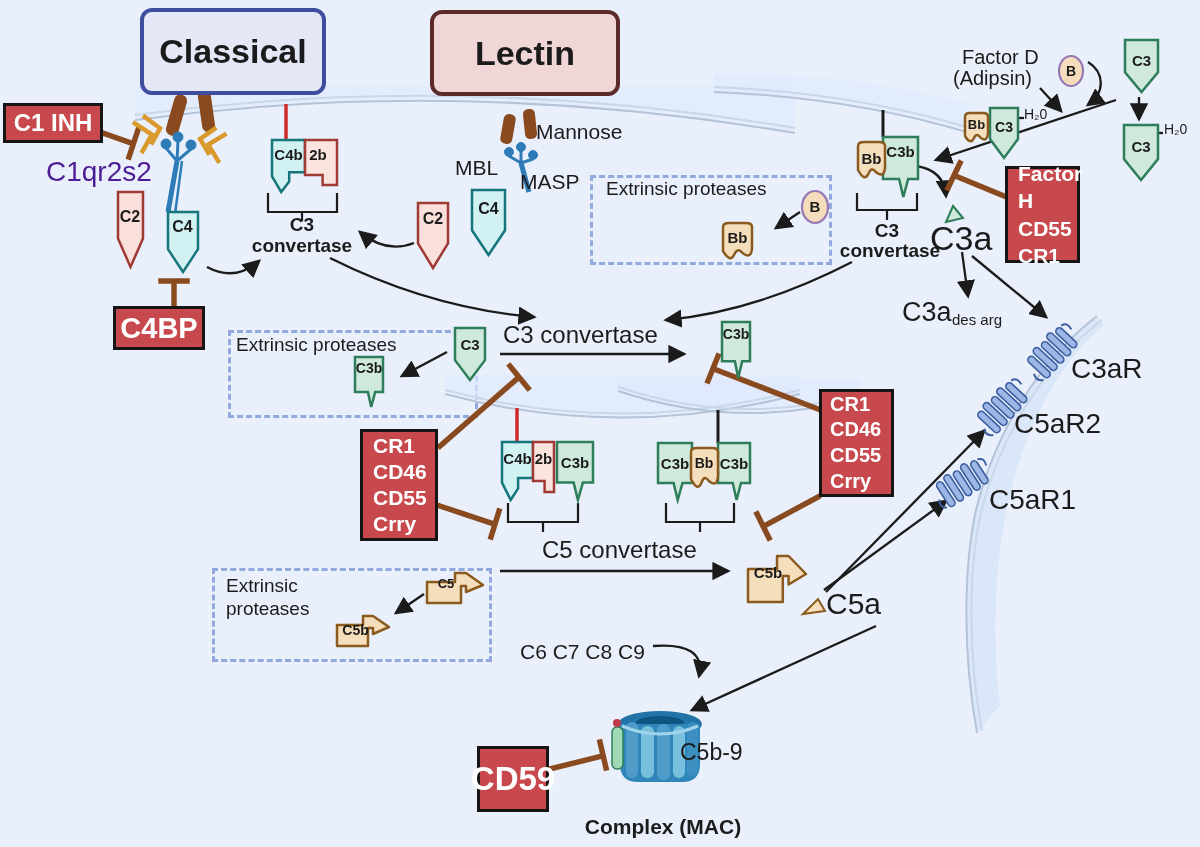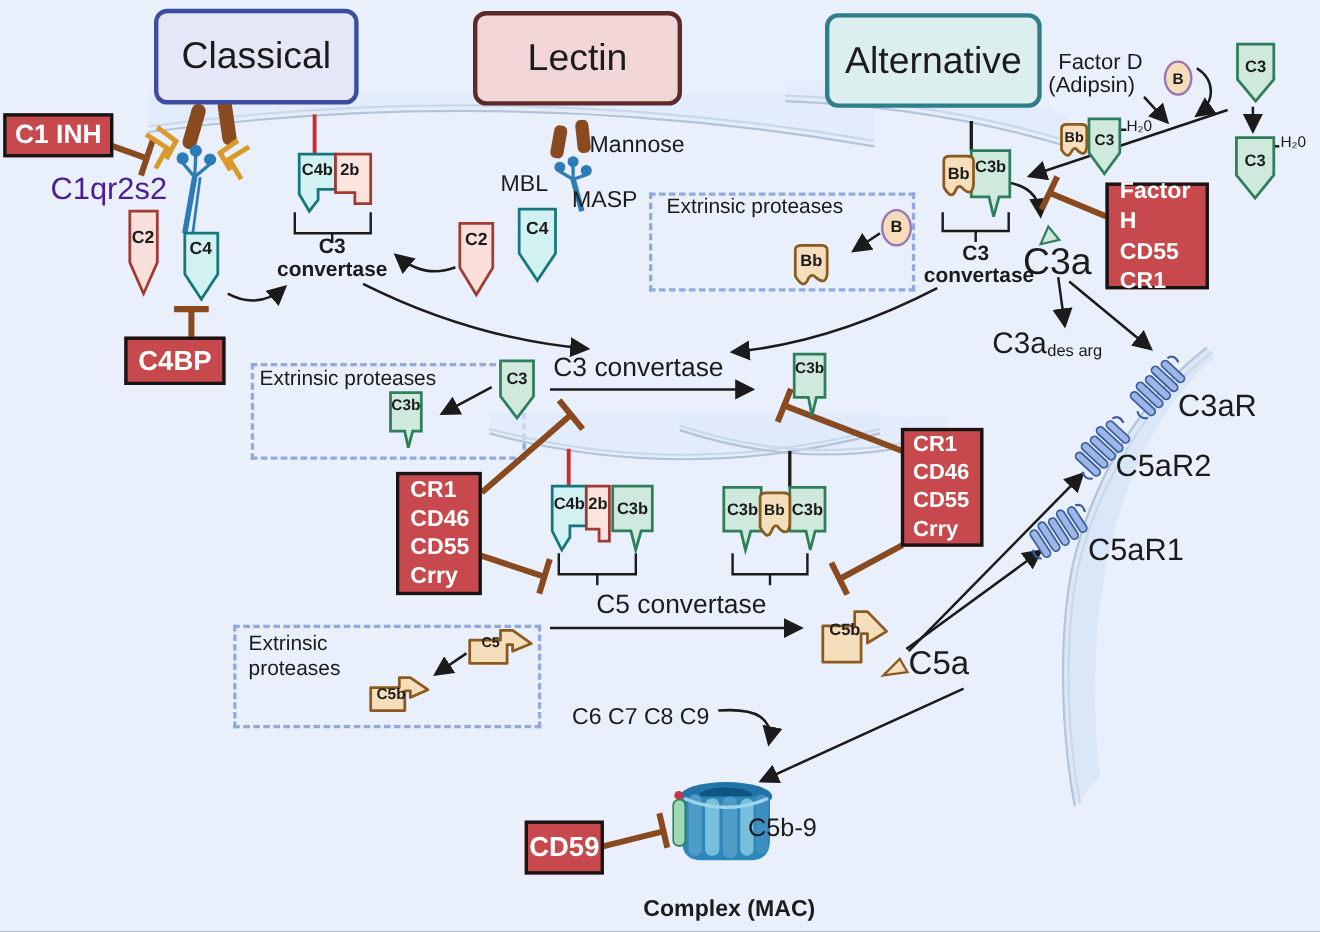--- a/index.html
+++ b/index.html
@@ -1,17 +1,17 @@
 <!DOCTYPE html>
 <html><head>
 <meta charset="utf-8">
 <style>
   html,body{margin:0;padding:0;background:#cfd8e4;font-family:"Liberation Sans",sans-serif;}
   #stage{position:relative;width:1200px;height:847px;background:#e9f0fb;overflow:hidden;outline:2px solid #1a1a1a;margin:0 auto;}
-  .hdr{position:absolute;border-radius:12px;font-weight:400;font-size:34px;color:#1b1b1b;
+  .hdr{position:absolute;border-radius:12px;font-weight:700;font-size:34px;color:#1b1b1b;
        display:flex;align-items:center;justify-content:center;z-index:3;}
   .rbx{position:absolute;background:#c8494d;border:3px solid #151515;color:#fff;font-weight:700;z-index:3;
        display:flex;flex-direction:column;justify-content:center;box-sizing:border-box;}
   .rbx.center{align-items:center;}
   .dbox{position:absolute;border:3px dashed #92a9de;z-index:1;box-sizing:border-box;}
   .lbl{position:absolute;font-weight:400;color:#1b1b1b;white-space:nowrap;line-height:1.12;z-index:4;}
   .blb{position:absolute;font-weight:700;color:#1b1b1b;text-align:center;white-space:nowrap;z-index:4;}
   svg#art{position:absolute;left:0;top:0;z-index:2;}
 </style>
 </head>
@@ -214,42 +214,41 @@
       <path d="M337,625 H363 V616 H373 L389,627 L373,634 V628 H368 V646 H337 Z"></path>
       <path d="M748,569 H777 V556 H788.6 L806,574 L788.6,584.5 V576 H782.8 V602 H748 Z"></path>
     </g>
 
     <path d="M946,222 L953,206 L963,218 Z" fill="#cfe9dc" stroke="#2e7d5b" stroke-width="2"></path>
     <path d="M803,614 L818,599 L825,611 Z" fill="#f5debb" stroke="#8a5a1f" stroke-width="2"></path>
   </svg>
 
   <div class="hdr" style="left:140px;top:8px;width:178px;height:79px;background:#e4e7f6;border:4px solid #3f4d9e">Classical</div>
   <div class="hdr" style="left:430px;top:10px;width:182px;height:78px;background:#f0d6d6;border:4px solid #5d2a2a">Lectin</div>
-  <div class="hdr" style="left:750px;top:12px;width:189px;height:78px;background:#ddeeee;border:4px solid #2e7f8a">Alternative</div>
 
   <div class="rbx center" style="left:3px;top:103px;width:100px;height:40px;font-size:24px">C1 INH</div>
-  <div class="rbx center" style="left:113px;top:306px;width:92px;height:44px;font-size:25px">C4BP</div>
-  <div class="rbx" style="left:1005px;top:166px;width:94px;height:97px;font-size:21px;padding-left:10px;line-height:1.3">
+  <div class="rbx center" style="left:113px;top:306px;width:92px;height:44px;font-size:29px">C4BP</div>
+  <div class="rbx" style="left:1005px;top:166px;width:75px;height:97px;font-size:21px;padding-left:10px;line-height:1.3">
     <div>Factor H</div>
     <div>CD55</div>
     <div>CR1</div>
   </div>
   <div class="rbx" style="left:360px;top:429px;width:78px;height:112px;font-size:21px;padding-left:10px;line-height:1.25">
     <div>CR1</div>
     <div>CD46</div>
     <div>CD55</div>
     <div>Crry</div>
   </div>
   <div class="rbx" style="left:819px;top:389px;width:75px;height:108px;font-size:20px;padding-left:8px;line-height:1.28">
     <div>CR1</div>
     <div>CD46</div>
     <div>CD55</div>
     <div>Crry</div>
   </div>
-  <div class="rbx center" style="left:477px;top:746px;width:72px;height:49px;font-size:25px">CD59</div>
+  <div class="rbx center" style="left:477px;top:746px;width:72px;height:66px;font-size:33px">CD59</div>
 
   <div class="lbl" style="left:46px;top:156px;font-size:28px;color:#4c1d95">C1qr2s2</div>
   <div class="lbl" style="left:536px;top:120px;font-size:21px">Mannose</div>
   <div class="lbl" style="left:455px;top:156px;font-size:21px">MBL</div>
   <div class="lbl" style="left:520px;top:170px;font-size:21px">MASP</div>
   <div class="lbl" style="left:606px;top:178px;font-size:19px">Extrinsic proteases</div>
   <div class="lbl" style="left:236px;top:334px;font-size:19px">Extrinsic proteases</div>
   <div class="lbl" style="left:226px;top:575px;font-size:19px">Extrinsic</div>
   <div class="lbl" style="left:226px;top:598px;font-size:19px">proteases</div>
 

